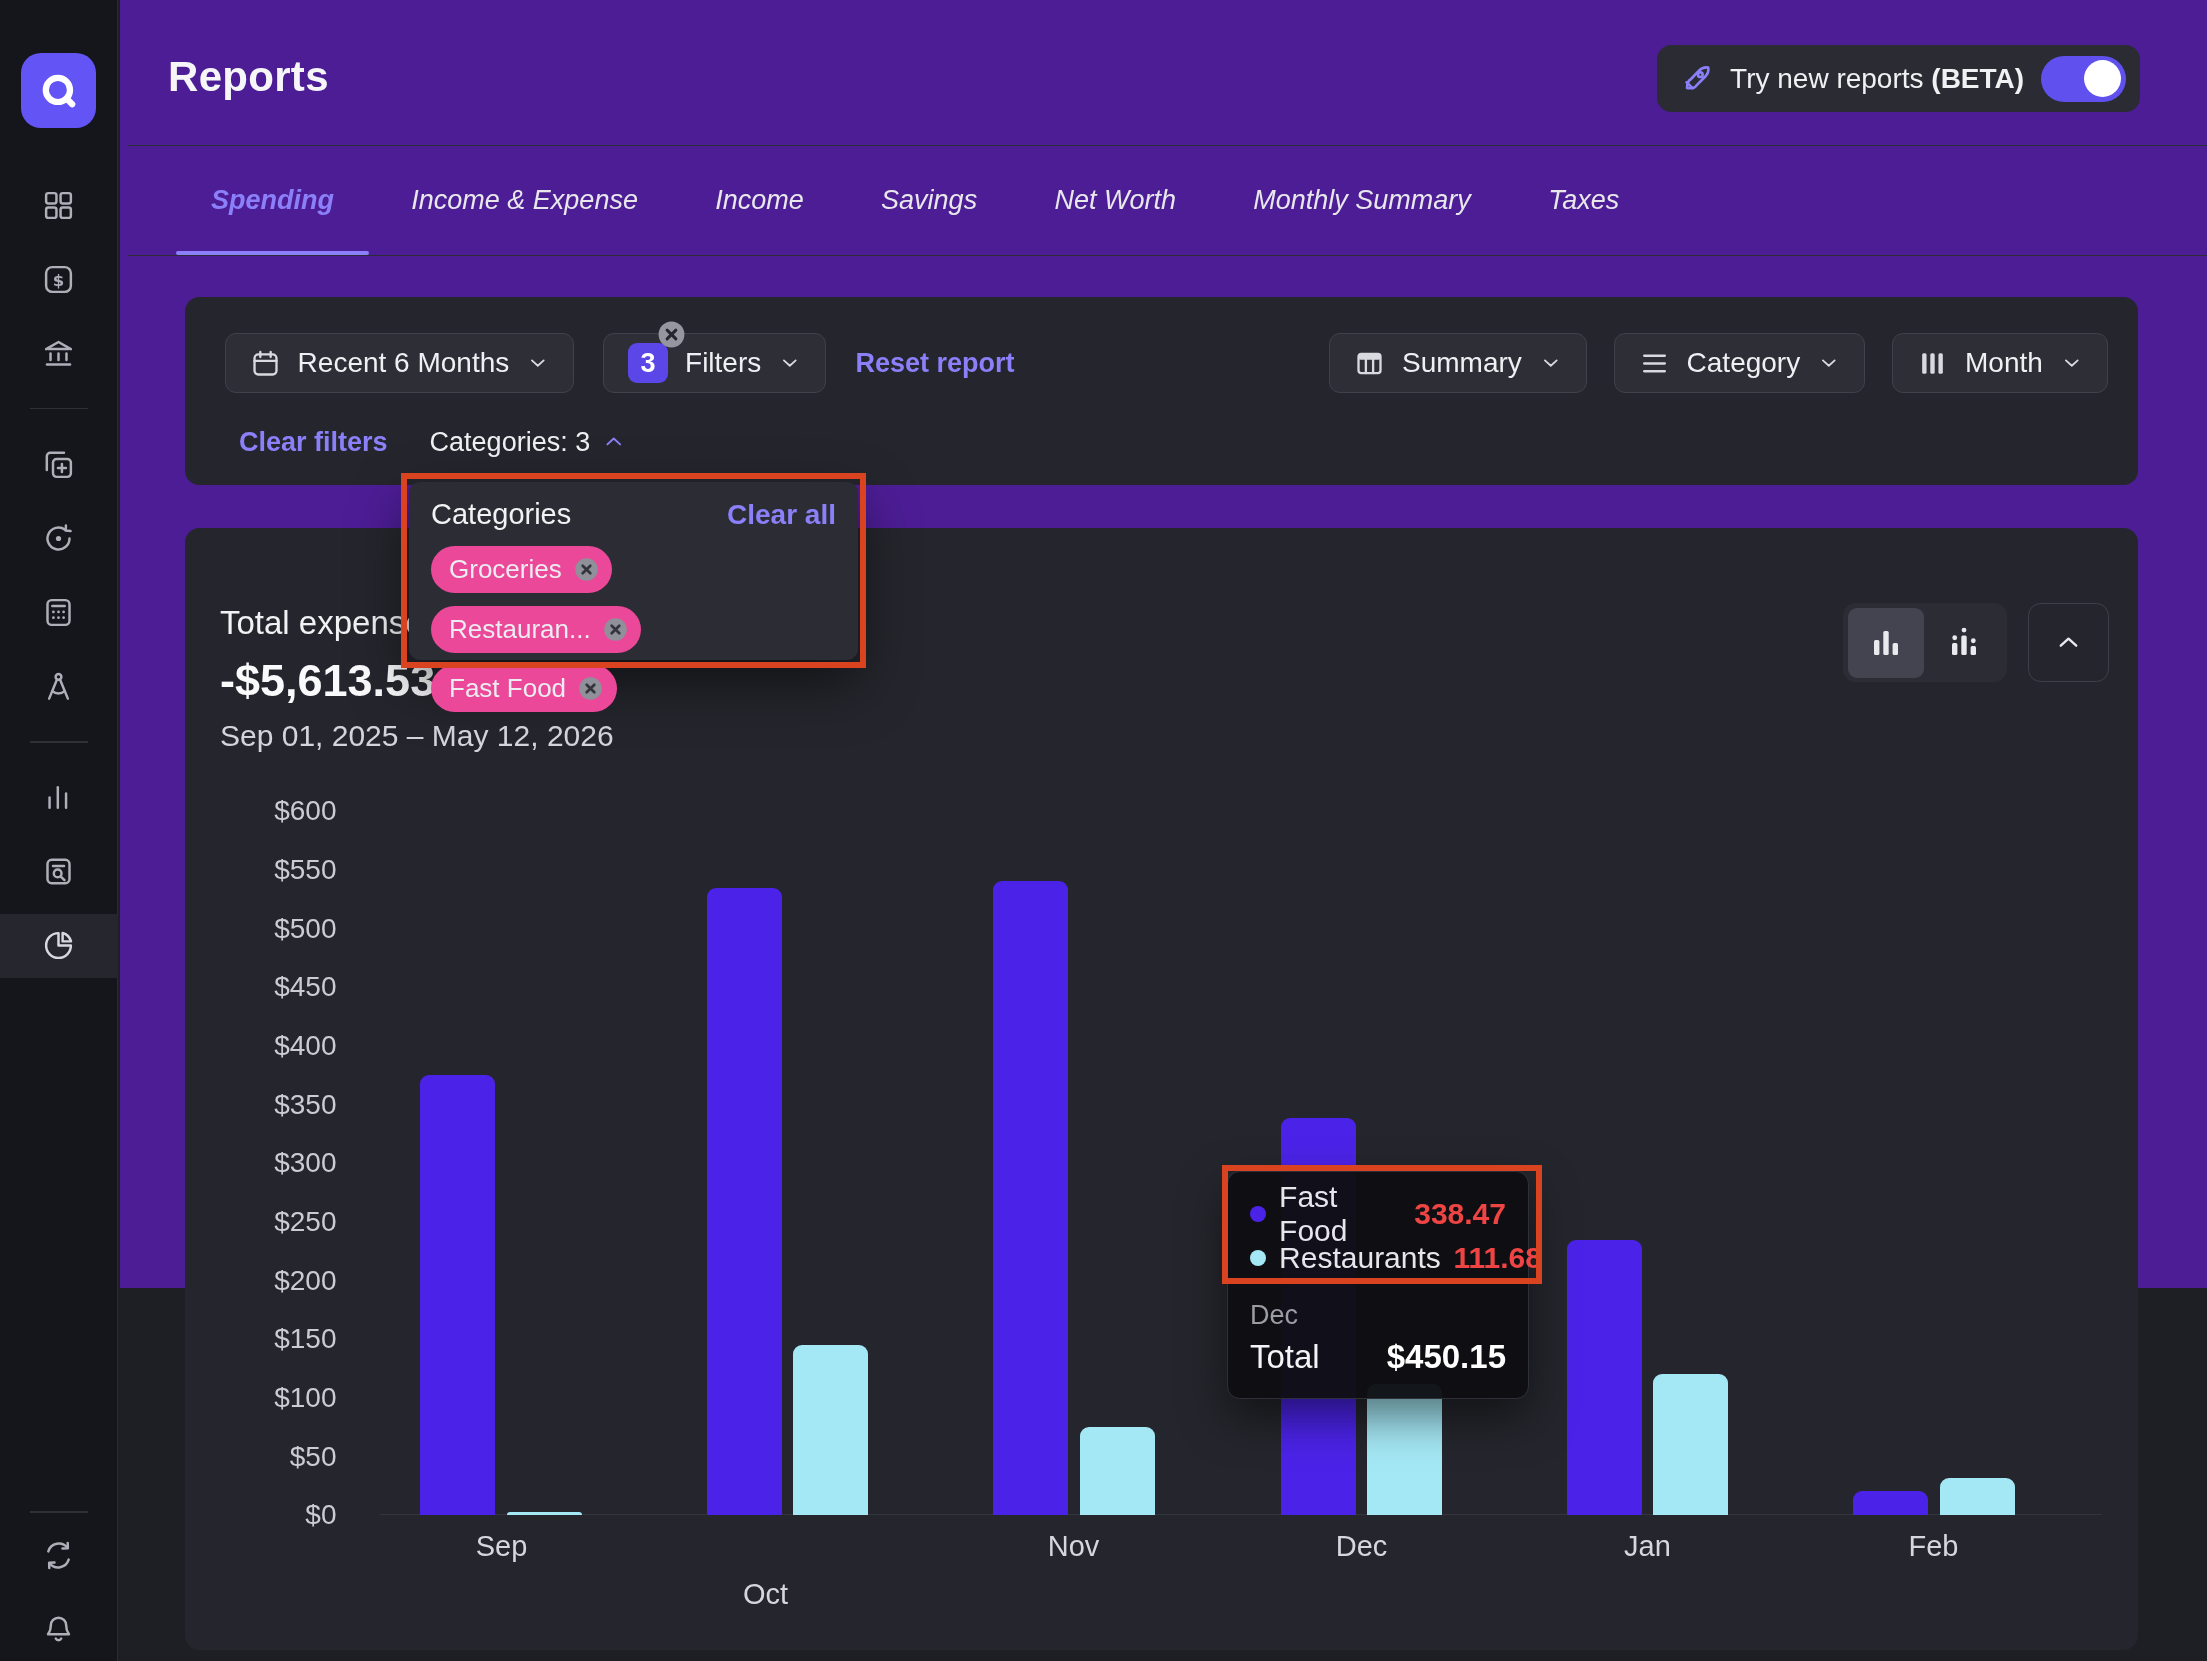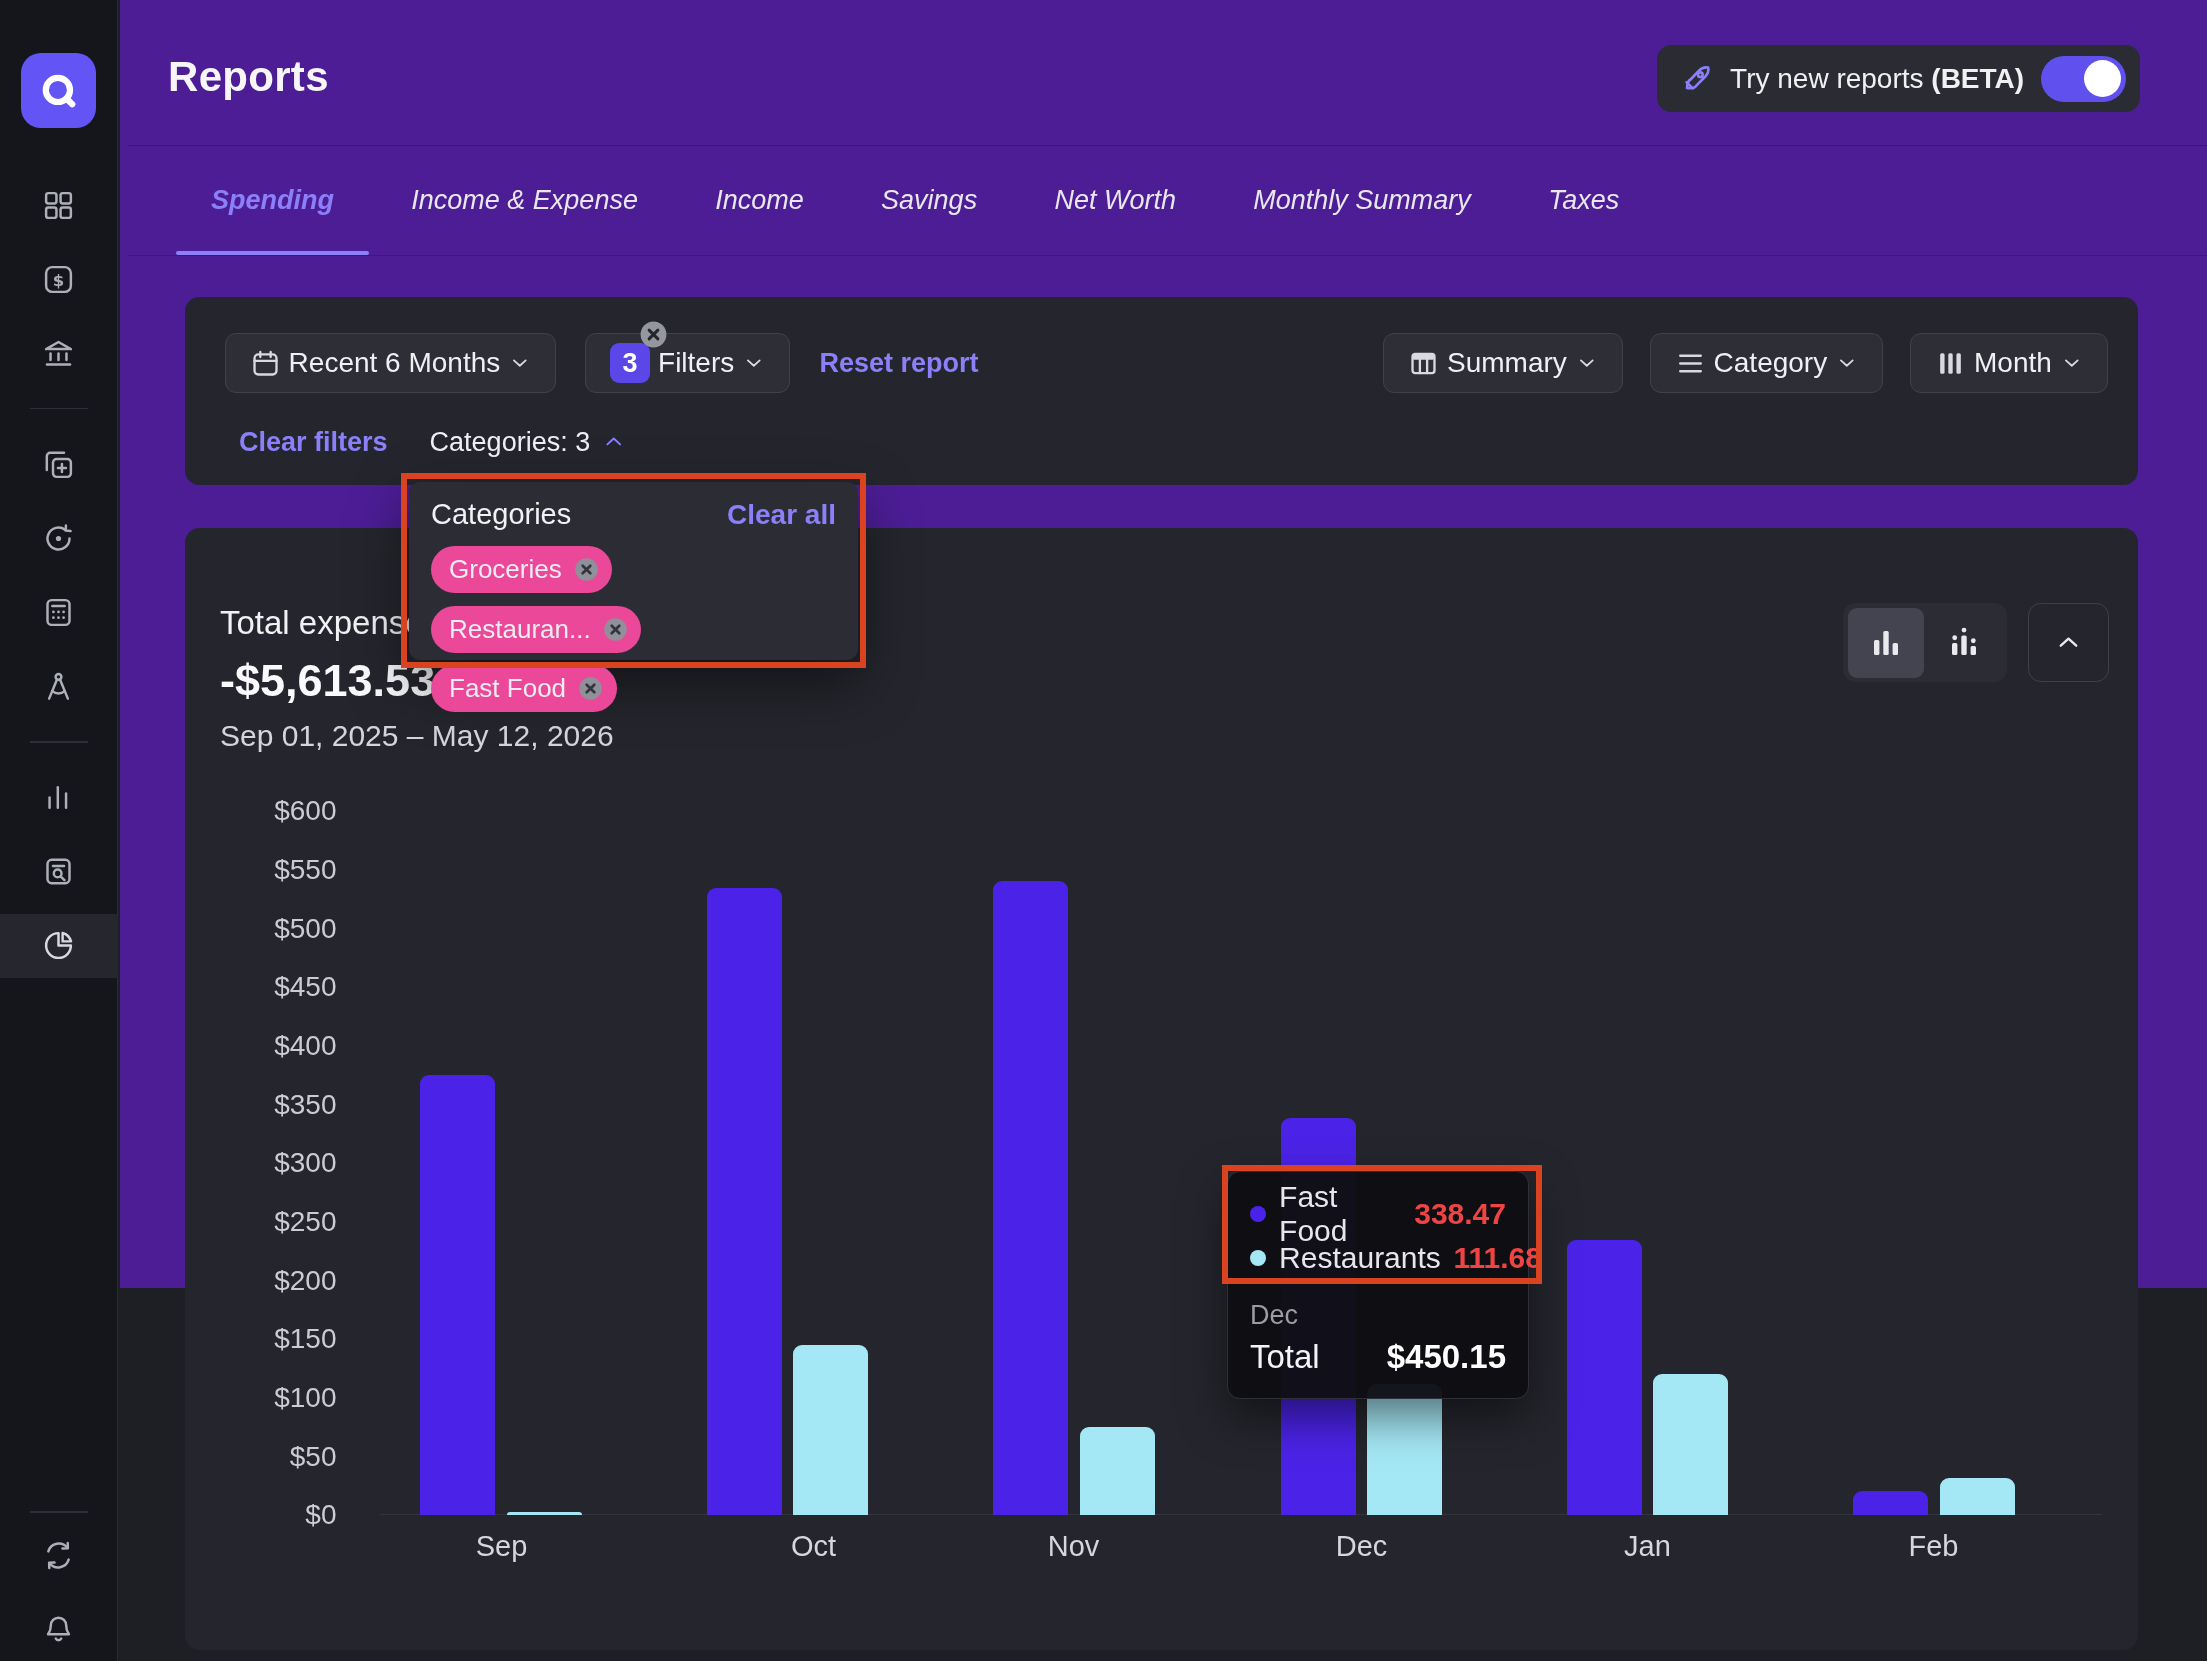--- a/index.html
+++ b/index.html
@@ -38,21 +38,21 @@
     display:flex; align-items:stretch; gap:7.3px; padding-left:48px;font-style:italic; }
   .tab { position:relative; display:flex; align-items:center; padding:0 35px; font-size:27px; font-weight:500;
     color:#E8E8EC; cursor:pointer; white-space:nowrap; }
   .tab.active { color:#8B80F9; font-weight:700; }
   .tab.active::after { content:""; position:absolute; left:0; right:0; bottom:0; height:4.5px; background:#8B80F9; border-radius:2.7px; }
 
   
   .filter-card { position:absolute; left:65px; top:297px; width:1953px; height:188px;
     background:#25262D; border-radius:14.5px; }
   .f-row1 { position:absolute; left:40px; right:30px; top:36px; height:60px; display:flex; align-items:center; gap:29px; }
-  .fbtn { position:relative; height:60px; display:flex; align-items:center; gap:8px; padding:0 23.6px;
+  .fbtn { position:relative; height:60px; display:flex; align-items:center; gap:17px; padding:0 23.6px;
     background:#2D2E36; border:1.4px solid #40414B; border-radius:11px; font-size:28px; font-weight:500;
     color:#F0F0F4; cursor:pointer; white-space:nowrap; }
   .fbtn .icon { color:#D9DAE0; }
   .chev { color:#C9CAD2; }
   .badge { width:40px; height:40px; border-radius:9px; background:#5B46E8; color:#fff; font-size:27px; font-weight:700;
     display:flex; align-items:center; justify-content:center; }
   .x-close { position:absolute; top:-15.5px; left:52px; }
   .link { color:#8B80F9; font-size:27px; font-weight:700; cursor:pointer; white-space:nowrap; }
   .view-group { margin-left:auto; display:flex; gap:27px; }
   .f-row2 { position:absolute; left:54px; top:125px; height:40px; display:flex; align-items:center; gap:42px; }
@@ -422,21 +422,21 @@
           <div class="ytick" style="top: 500px;">$400</div>
           <div class="ytick" style="top: 441px;">$450</div>
           <div class="ytick" style="top: 383px;">$500</div>
           <div class="ytick" style="top: 324px;">$550</div>
           <div class="ytick" style="top: 265px;">$600</div>
           <div class="bar" style="left: 235px; height: 440px; background: rgb(75, 35, 232);"></div>
           <div class="bar" style="left: 322px; height: 2.7px; background: rgb(165, 232, 245);"></div>
           <div class="xtick" style="left: 244px;">Sep</div>
           <div class="bar" style="left: 522px; height: 627px; background: rgb(75, 35, 232);"></div>
           <div class="bar" style="left: 608px; height: 170px; background: rgb(165, 232, 245);"></div>
-          <div class="xtick" style="left: 556px;">Oct</div>
+          <div class="xtick" style="left: 508px; margin-top: 48px;">Oct</div>
           <div class="bar" style="left: 808px; height: 634px; background: rgb(75, 35, 232);"></div>
           <div class="bar" style="left: 895px; height: 88px; background: rgb(165, 232, 245);"></div>
           <div class="xtick" style="left: 816px;">Nov</div>
           <div class="bar" style="left: 1096px; height: 397px; background: rgb(75, 35, 232);"></div>
           <div class="bar" style="left: 1182px; height: 131px; background: rgb(165, 232, 245);"></div>
           <div class="xtick" style="left: 1104px;">Dec</div>
           <div class="bar" style="left: 1382px; height: 275px; background: rgb(75, 35, 232);"></div>
           <div class="bar" style="left: 1468px; height: 141px; background: rgb(165, 232, 245);"></div>
           <div class="xtick" style="left: 1390px;">Jan</div>
           <div class="bar" style="left: 1668px; height: 23.6px; background: rgb(75, 35, 232);"></div>

